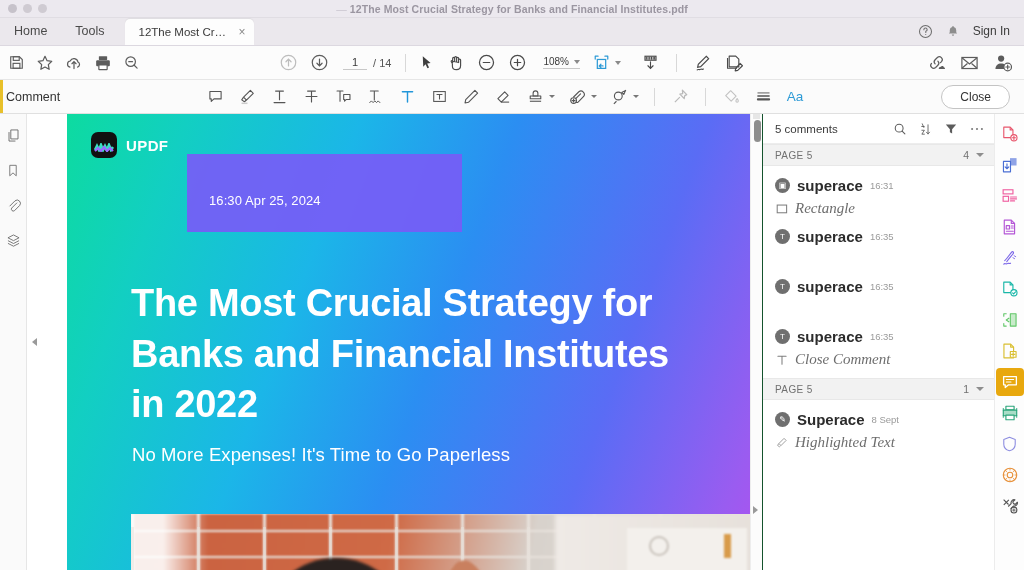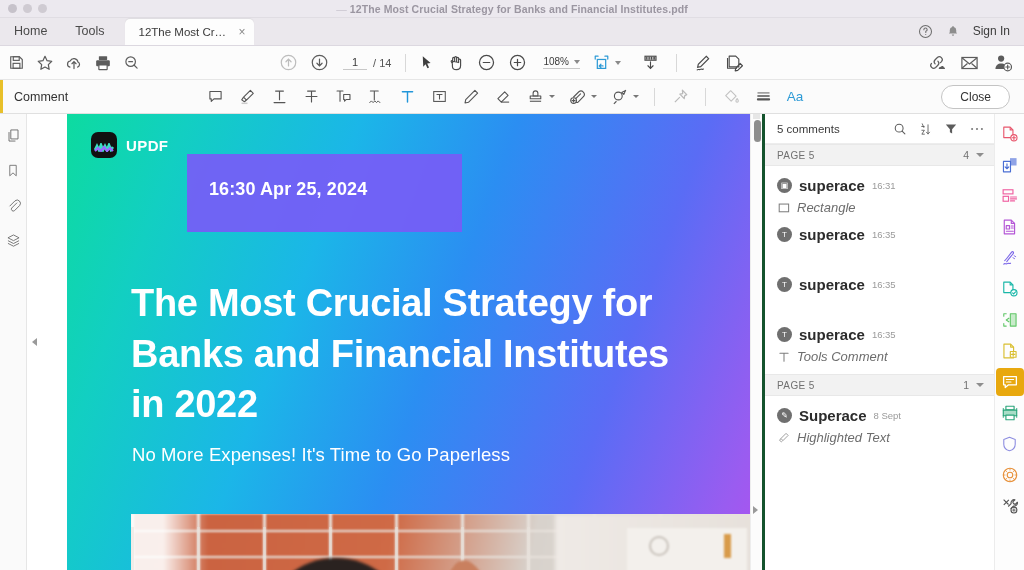--- a/index.html
+++ b/index.html
@@ -75,21 +75,21 @@
   .caret { width:0;height:0;border-left:3.5px solid transparent;
     border-right:3.5px solid transparent;border-top:4px solid #8a8a8a; }
   .ico { display:inline-flex; align-items:center; justify-content:center; }
 
   
   .ribbon {
     height:34px; background:#fbfbfb; display:flex; align-items:center;
     flex:0 0 34px; border-bottom:1px solid #e0e0e0; position:relative;
   }
   .ribbon-accent { position:absolute; left:0; top:0; bottom:0; width:3px; background:#e8c02a; }
-  .ribbon-title { font-size:12.5px; color:#333; padding-left:14px; }
+  .ribbon-title { font-size:12.5px; color:#333; padding-left:6px; }
   .ribbon-tools { position:absolute; left:205px; display:flex; align-items:center; gap:12px; }
   .tool { display:inline-flex; align-items:center; justify-content:center;
     width:20px; height:20px; }
   .tool.active svg { stroke:#2196d9; }
   .tool-caret { width:0;height:0;border-left:3px solid transparent;
     border-right:3px solid transparent;border-top:3.5px solid #777; margin-left:-8px; }
   .ribbon-right { margin-left:auto; padding-right:14px; }
   .close-btn {
     border:1px solid #c4c4c4; border-radius:13px; font-size:12px;
     padding:4px 18px; color:#333; background:#fff;
@@ -126,21 +126,21 @@
   .logo-row { position:absolute; left:24px; top:18px; display:flex; align-items:center; gap:9px; }
   .logo-mark { width:26px; height:26px; border-radius:7px; background:#111;
     display:flex; align-items:flex-end; justify-content:center; padding-bottom:6px; overflow:hidden;}
   .logo-text { color:#fff; font-size:15px; font-weight:bold; letter-spacing:.4px; }
   .badge {
     position:absolute; left:120px; top:40px; width:275px; height:78px;
     background:rgba(118,92,246,.93);
     padding:14px 0 0 22px;
   }
   .badge-title { color:#fff; font-size:19.5px; letter-spacing:.2px; }
-  .badge-sub { color:#fff; font-size:18px; margin-top:11px; letter-spacing:.1px;font-weight:bold; }
+  .badge-sub { color:#fff; font-size:13px; margin-top:25px; letter-spacing:.1px; }
   .headline {
     position:absolute; left:64px; top:164px; width:560px;
     color:#fff; font-size:38px; font-weight:bold; line-height:1.33;
     letter-spacing:-.3px;
   }
   .subline {
     position:absolute; left:65px; top:330px; color:#fff;
     font-size:18.5px; letter-spacing:.1px;
   }
   .photo {
@@ -180,21 +180,21 @@
     background:#8e8e8e; border-radius:4px;
   }
   .doc-collapse-r {
     position:absolute; right:0; bottom:0; height:120px; width:14px;
     display:flex; align-items:center; justify-content:center; z-index:6;
   }
 
   
   .comments {
     width:232px; flex:0 0 232px; background:#fff;
-    border-left:3px solid #14532d; display:flex; flex-direction:column;
+    border-left:1px solid #14532d; display:flex; flex-direction:column;
   }
   .comments-head {
     height:30px; display:flex; align-items:center; padding:0 10px 0 12px;
     border-bottom:1px solid #ededed; flex:0 0 30px;
   }
   .comments-count { font-size:11.5px; color:#3a3a3a; }
   .comments-head-icons { margin-left:auto; display:flex; align-items:center; gap:12px; }
   .pagegroup {
     height:22px; background:#f2f2f2; display:flex; align-items:center;
     padding:0 10px 0 12px; border-top:1px solid #e8e8e8; border-bottom:1px solid #e8e8e8;
@@ -205,21 +205,21 @@
   .chev { width:0;height:0;border-left:4px solid transparent;
     border-right:4px solid transparent;border-top:4.5px solid #8d8d8d; }
   .c-item { padding:11px 12px 0 12px; }
   .c-row { display:flex; align-items:center; gap:7px; }
   .avatar { width:15px;height:15px;border-radius:50%; background:#6f6f6f;
     color:#fff; font-size:8px; display:flex; align-items:center; justify-content:center;
     flex:0 0 15px; }
   .c-name { font-size:15px; font-weight:bold; color:#2c2c2c; }
   .c-time { font-size:9.5px; color:#9a9a9a; }
   .c-body { display:flex; align-items:center; gap:7px; margin-top:6px; padding-left:1px; }
-  .c-text { font-size:13px; color:#6d6d6d; font-style:italic; }
+  .c-text { font-size:15px; color:#6d6d6d; font-style:italic;font-family:Liberation Serif, serif; }
   .c-spacer { height:22px; }
 
   
   .right-rail {
     width:30px; flex:0 0 30px; background:#fdfdfd; border-left:1px solid #ececec;
     display:flex; flex-direction:column; align-items:center; padding-top:6px; gap:3px;
   }
   .rr-btn { width:28px; height:28px; display:flex; align-items:center;
     justify-content:center; border-radius:4px; }
   .rr-btn.sel { background:#e8a80e; }
@@ -666,21 +666,21 @@
       <div class="c-item">
         <div class="c-row">
           <span class="avatar">T</span>
           <span class="c-name">superace</span>
           <span class="c-time">16:35</span>
         </div>
         <div class="c-body">
           <svg width="12" height="12" viewBox="0 0 14 14" fill="none" stroke="#7d7d7d" stroke-width="1.2" stroke-linecap="round">
               <path d="M2.2 2.6h9.6M7 2.6v9.4"></path>
             </svg>
-          <span class="c-text">Tools Comment</span>
+          <span class="c-text">Close Comment</span>
         </div>
       </div>
 
       <div class="pagegroup" style="margin-top:10px">
         <span class="pagegroup-label">PAGE 5</span>
         <span class="pagegroup-right">
           <span class="pagegroup-num">1</span>
           <span class="chev"></span>
         </span>
       </div>

